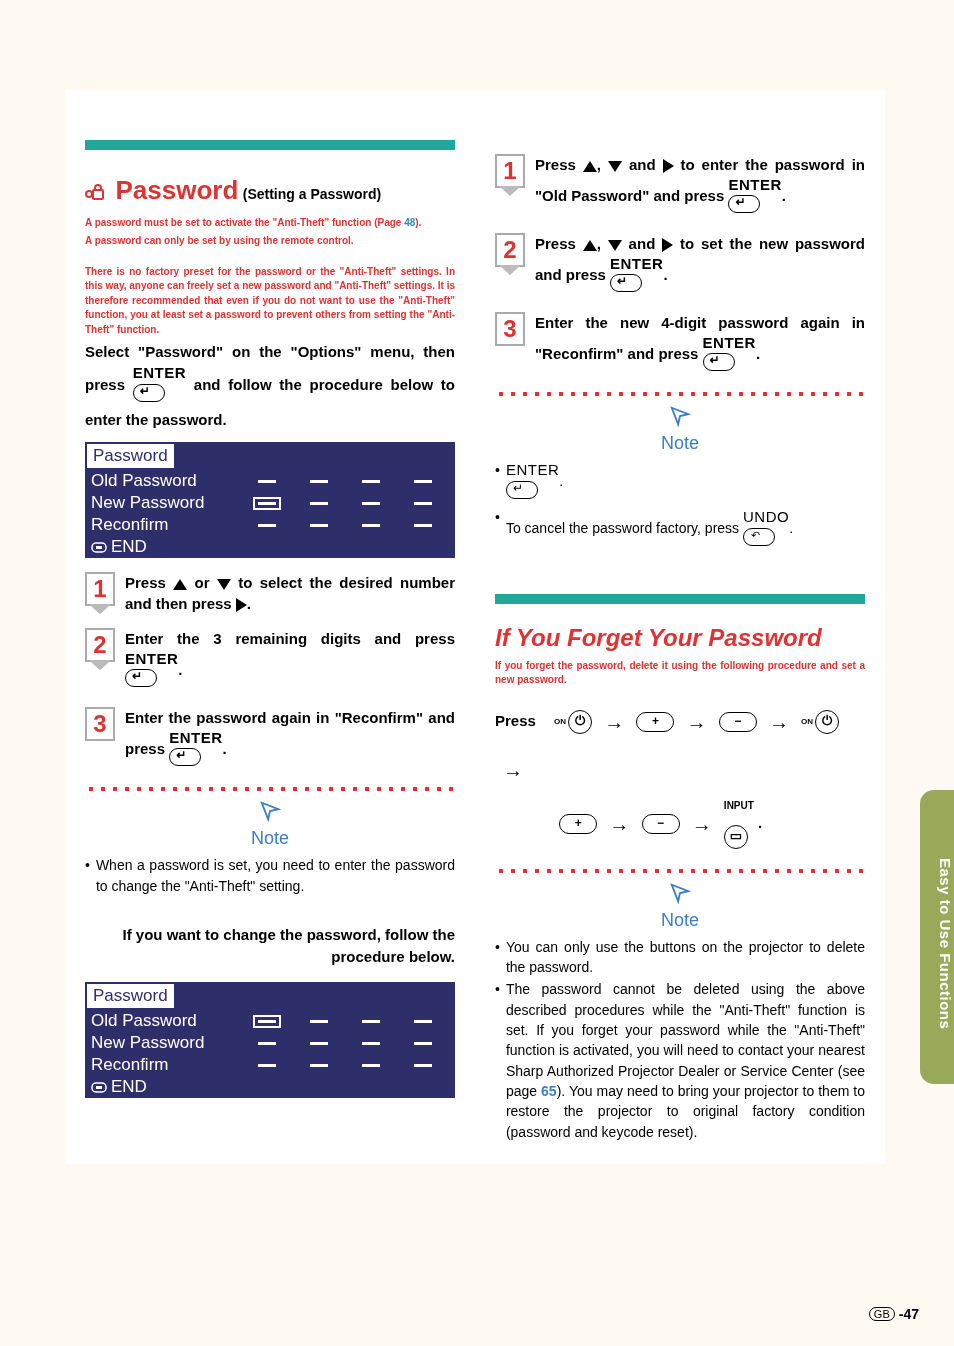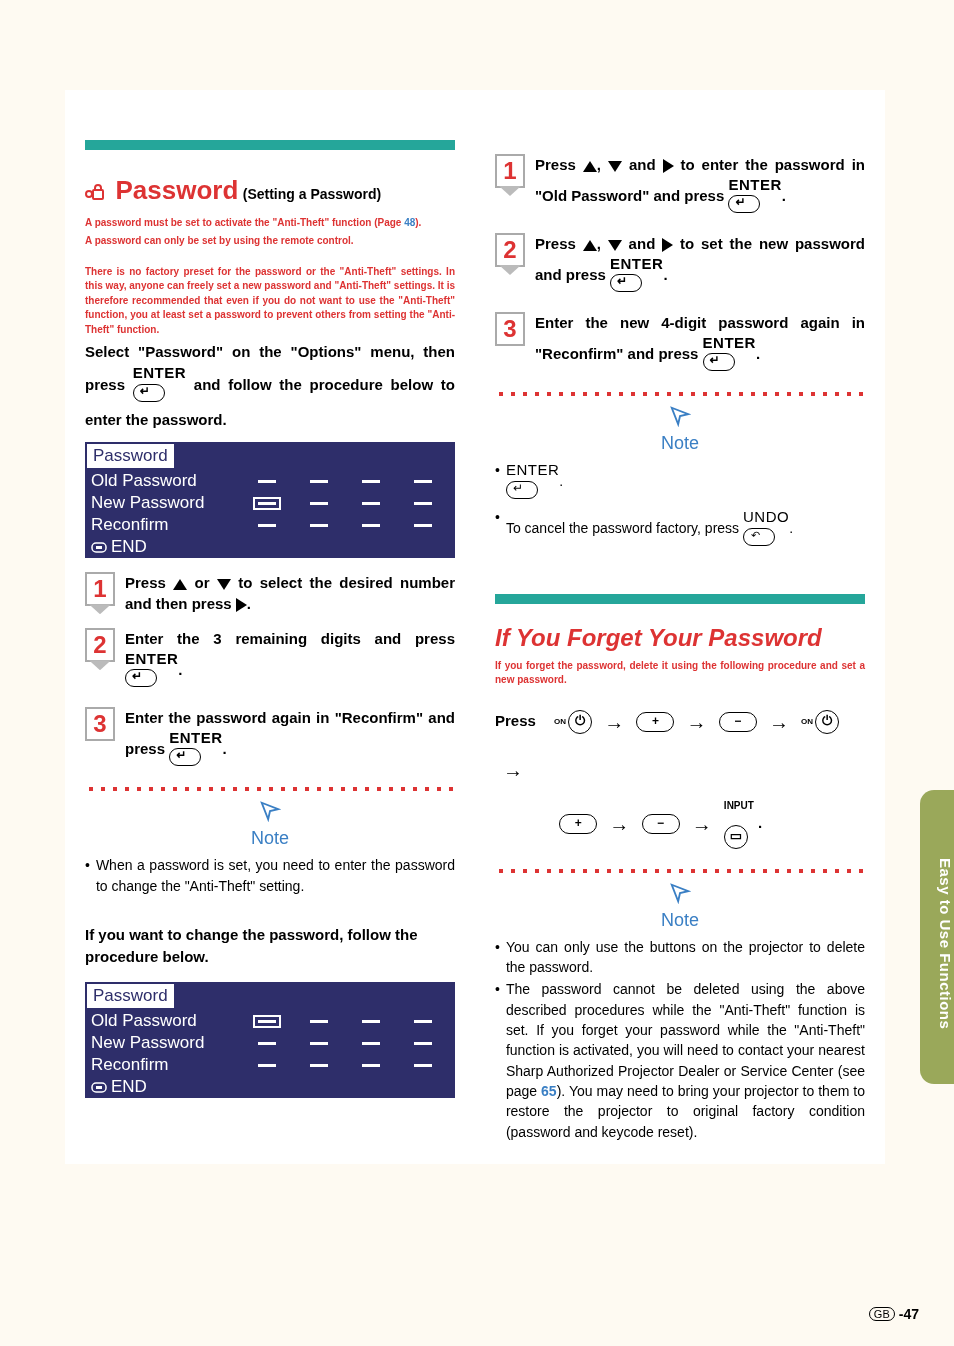--- a/index.html
+++ b/index.html
@@ -55,20 +55,21 @@
   .body-red {
     color: #d33;
     font-weight: 700;
     font-size: 10px;
     line-height: 1.45;
   }
   .body-bold {
     font-weight: 700;
     font-size: 15px;
     line-height: 1.45;
+    text-align: right;
   }
   .link-blue { color: #3a7fc4; font-weight: 700; }
   .menu-shot {
     background: #2e2e6a;
     color: #fff;
     font-family: Arial, sans-serif;
     font-size: 17px;
     margin: 12px 0;
   }
   .menu-shot .hdr {

